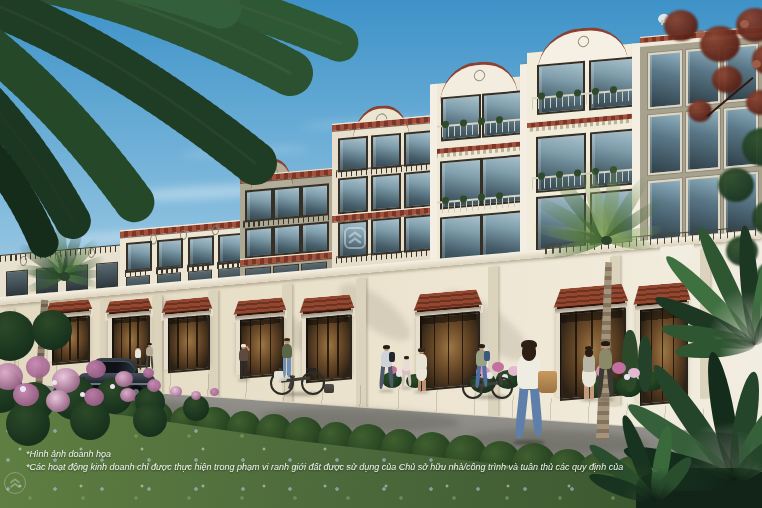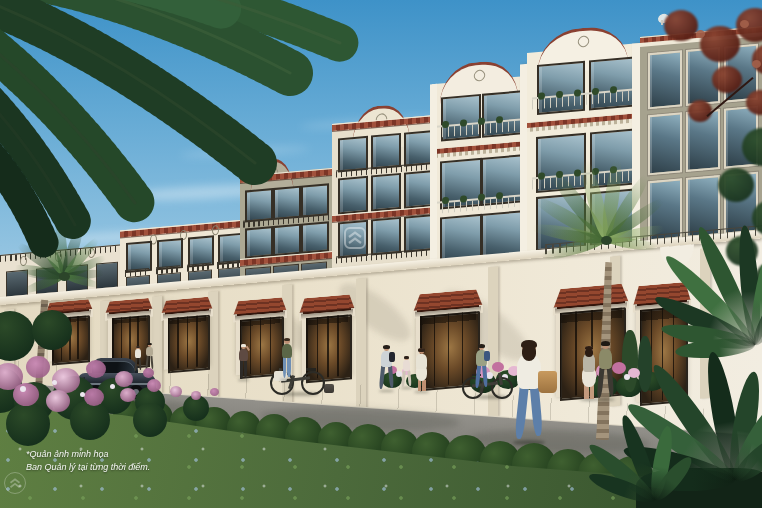--- a/index.html
+++ b/index.html
@@ -534,16 +534,16 @@
   </div>
 
   <div id="wm2" class="sh">
     <svg width="12" height="11" viewBox="0 0 16 14">
       <path d="M2,6 L8,1.5 L14,6" fill="none" stroke="rgba(255,255,255,.9)" stroke-width="2.4"></path>
       <path d="M2,12 L8,7.5 L14,12" fill="none" stroke="rgba(255,255,255,.9)" stroke-width="2.4"></path>
     </svg>
   </div>
 
   <div id="disc" class="sh">
-    <div>*Quản ảnh minh họa</div>
-    <div>Ban Quản lý tại từng thời điểm.</div>
+    <div>*Hình ảnh doanh họa</div>
+    <div>*Các hoạt động kinh doanh chỉ được thực hiện trong phạm vi ranh giới đất được sử dụng của Chủ sở hữu nhà/công trình và tuân thủ các quy định của</div>
   </div>
 </div>
 
 </body></html>

